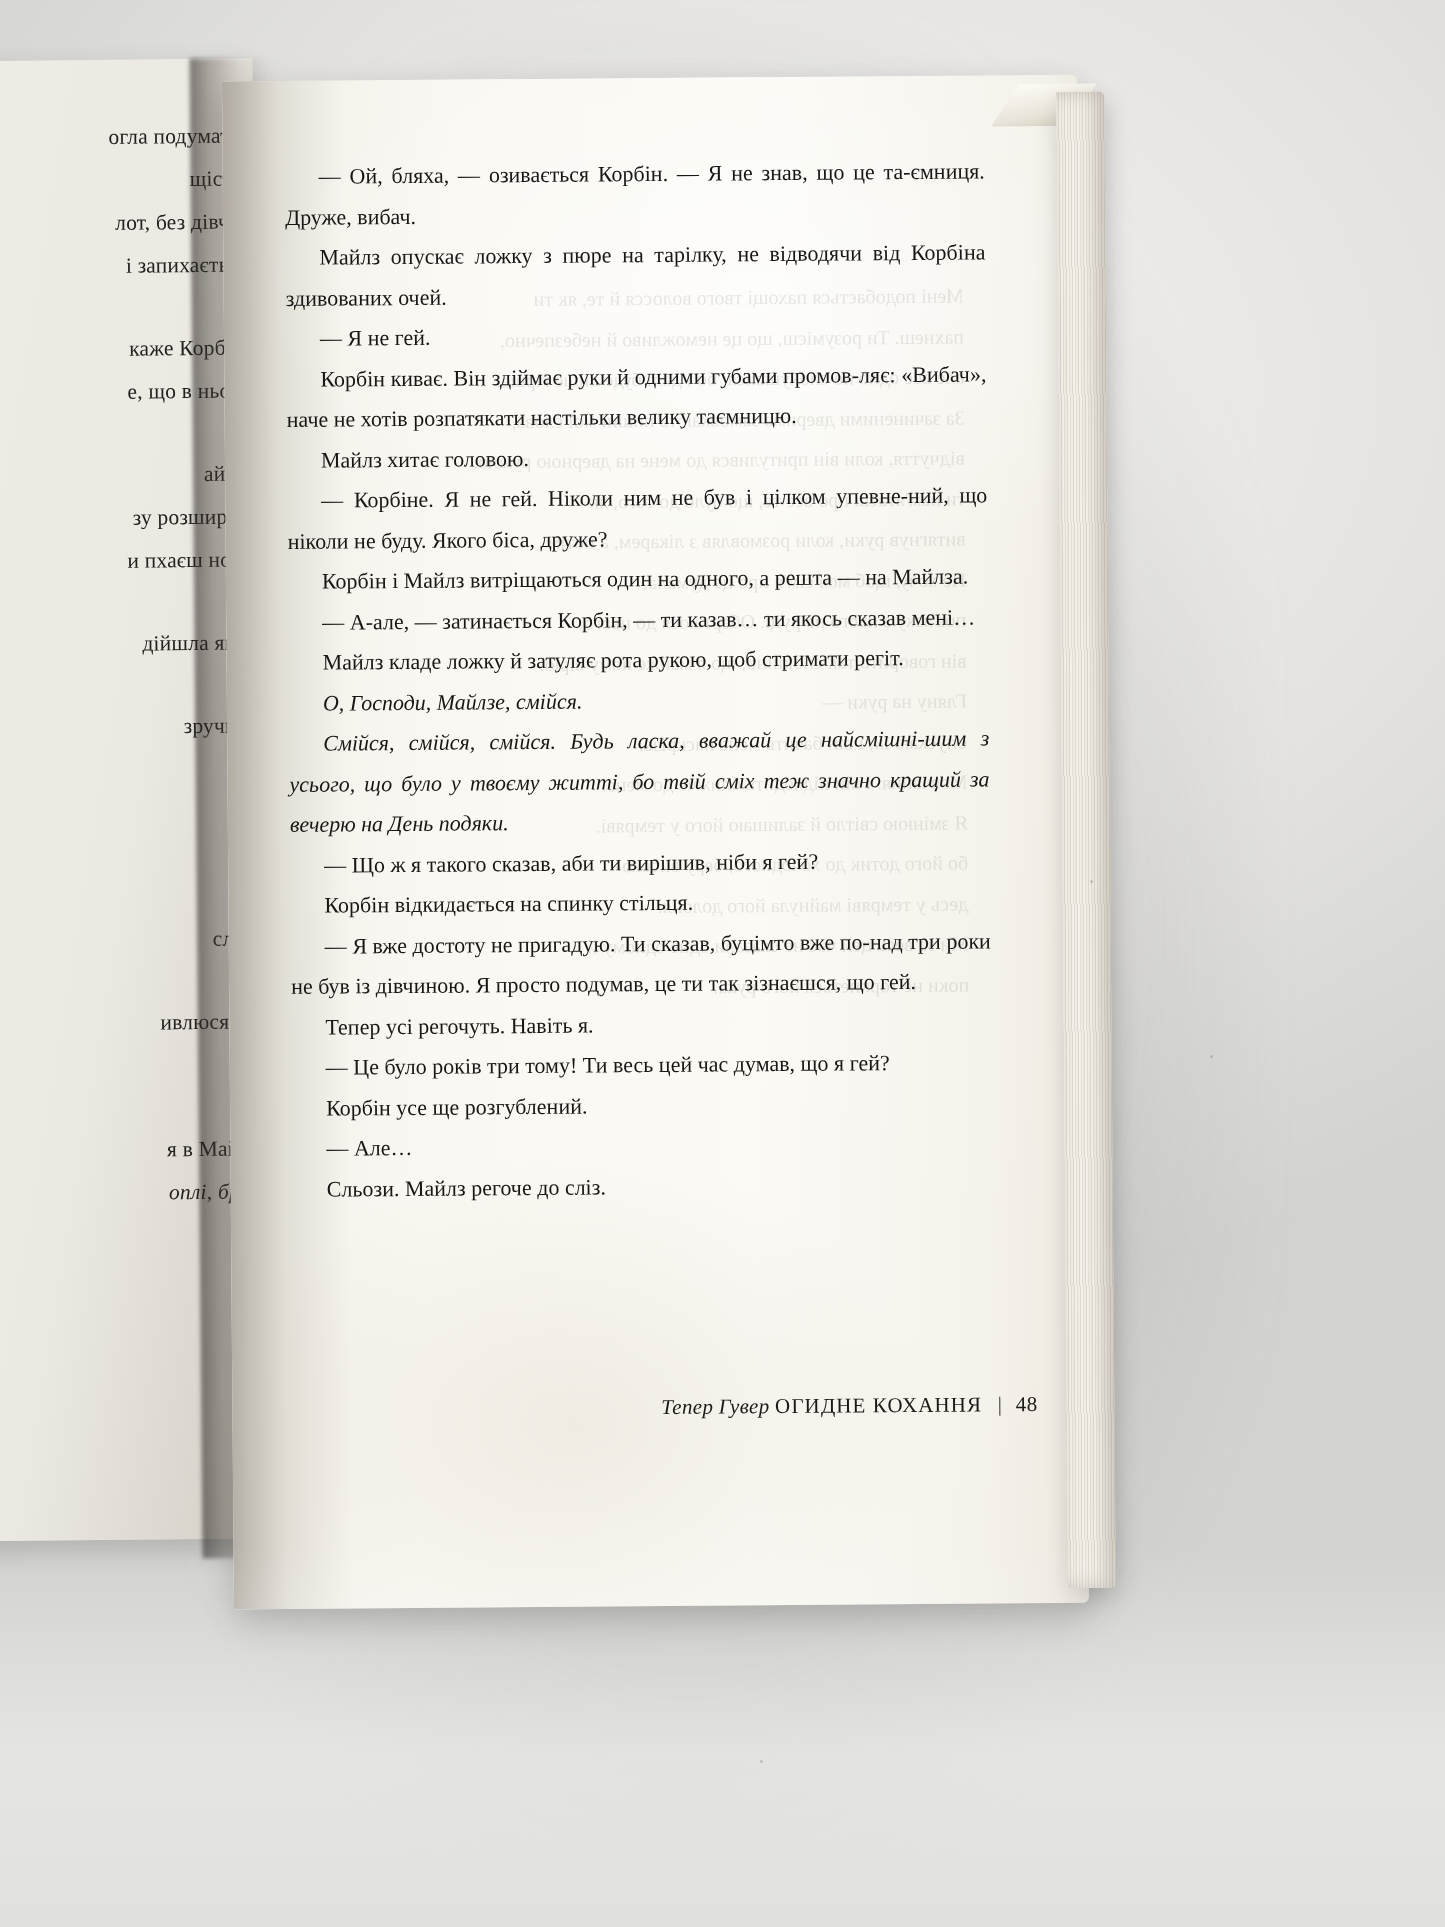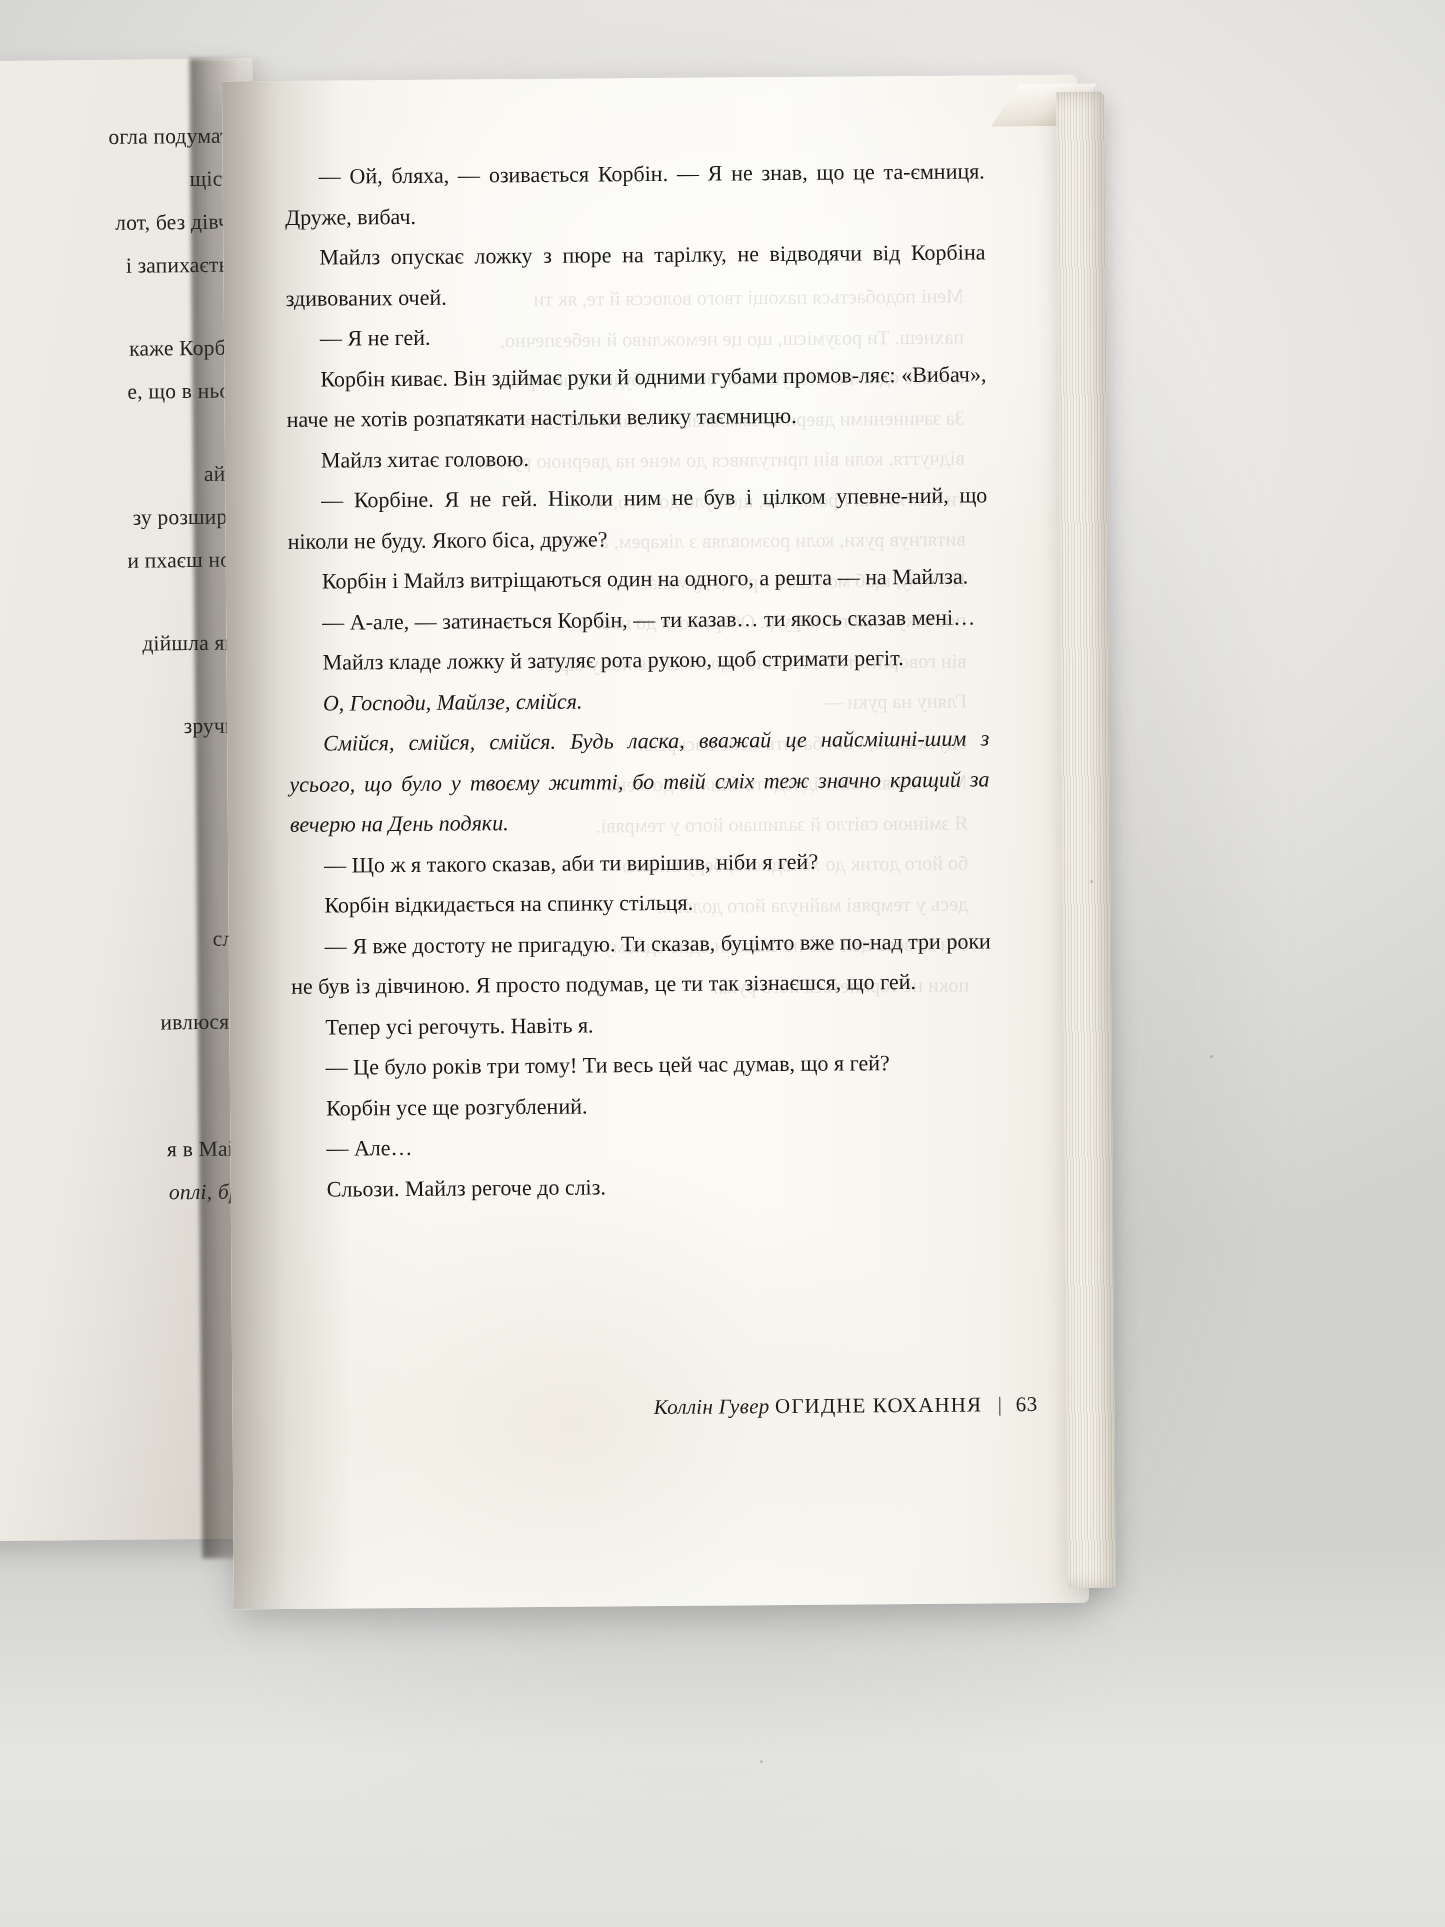--- a/index.html
+++ b/index.html
@@ -284,24 +284,24 @@
       <p>Корбін відкидається на спинку стільця.</p>
       <p>— Я вже достоту не пригадую. Ти сказав, буцімто вже по-над три роки не був із дівчиною. Я просто подумав, це ти так зізнаєшся, що гей.</p>
       <p>Тепер усі регочуть. Навіть я.</p>
       <p>— Це було років три тому! Ти весь цей час думав, що я гей?</p>
       <p>Корбін усе ще розгублений.</p>
       <p>— Але…</p>
       <p>Сльози. Майлз регоче до сліз.</p>
     </div>
 
     <div class="footer-line">
-      <span class="author">Коллін Гувер</span>
+      <span class="author">Тепер Гувер</span>
       <span class="title">ОГИДНЕ КОХАННЯ</span>
       <span class="sep">|</span>
-      <span class="pagenum">63</span>
+      <span class="pagenum">48</span>
     </div>
   </div>
 
   <div class="fore-edge-top"></div>
   <div class="fore-edge"></div>
 
   <div class="table-sheen"></div>
   <div class="speck" style="left:760px; top:1760px;"></div>
   <div class="speck" style="left:1210px; top:1055px;"></div>
   <div class="speck" style="left:1090px; top:880px;"></div>

